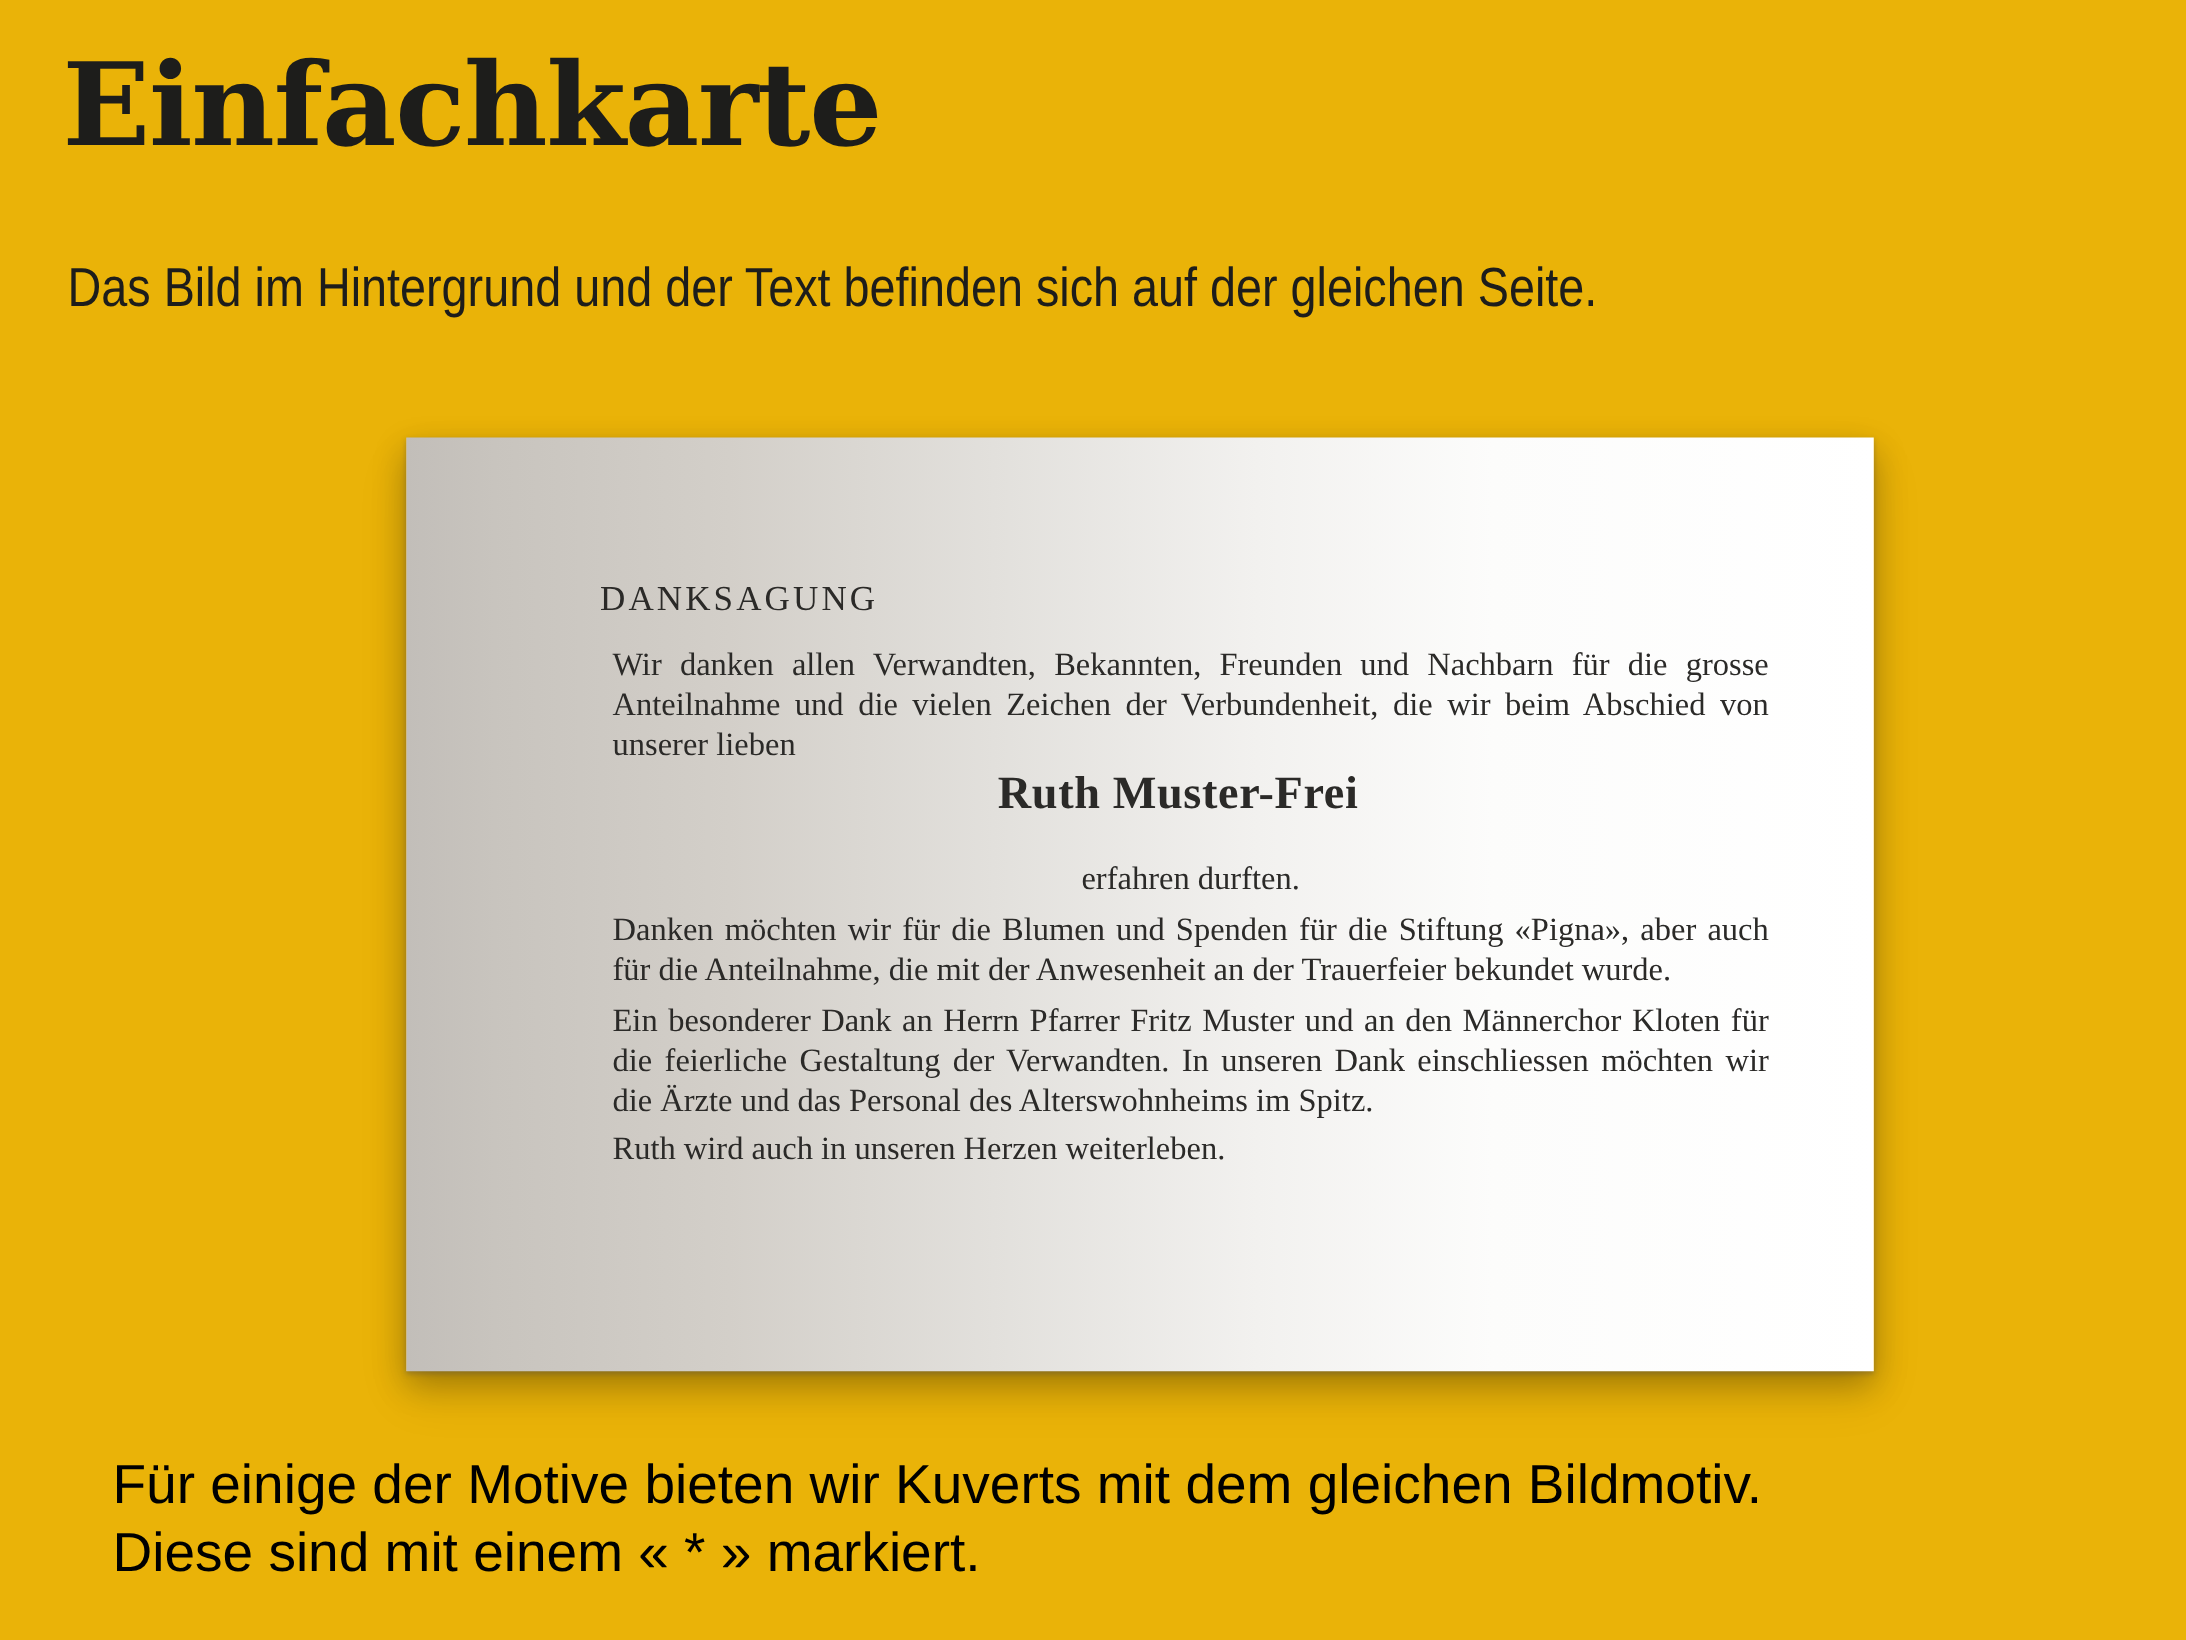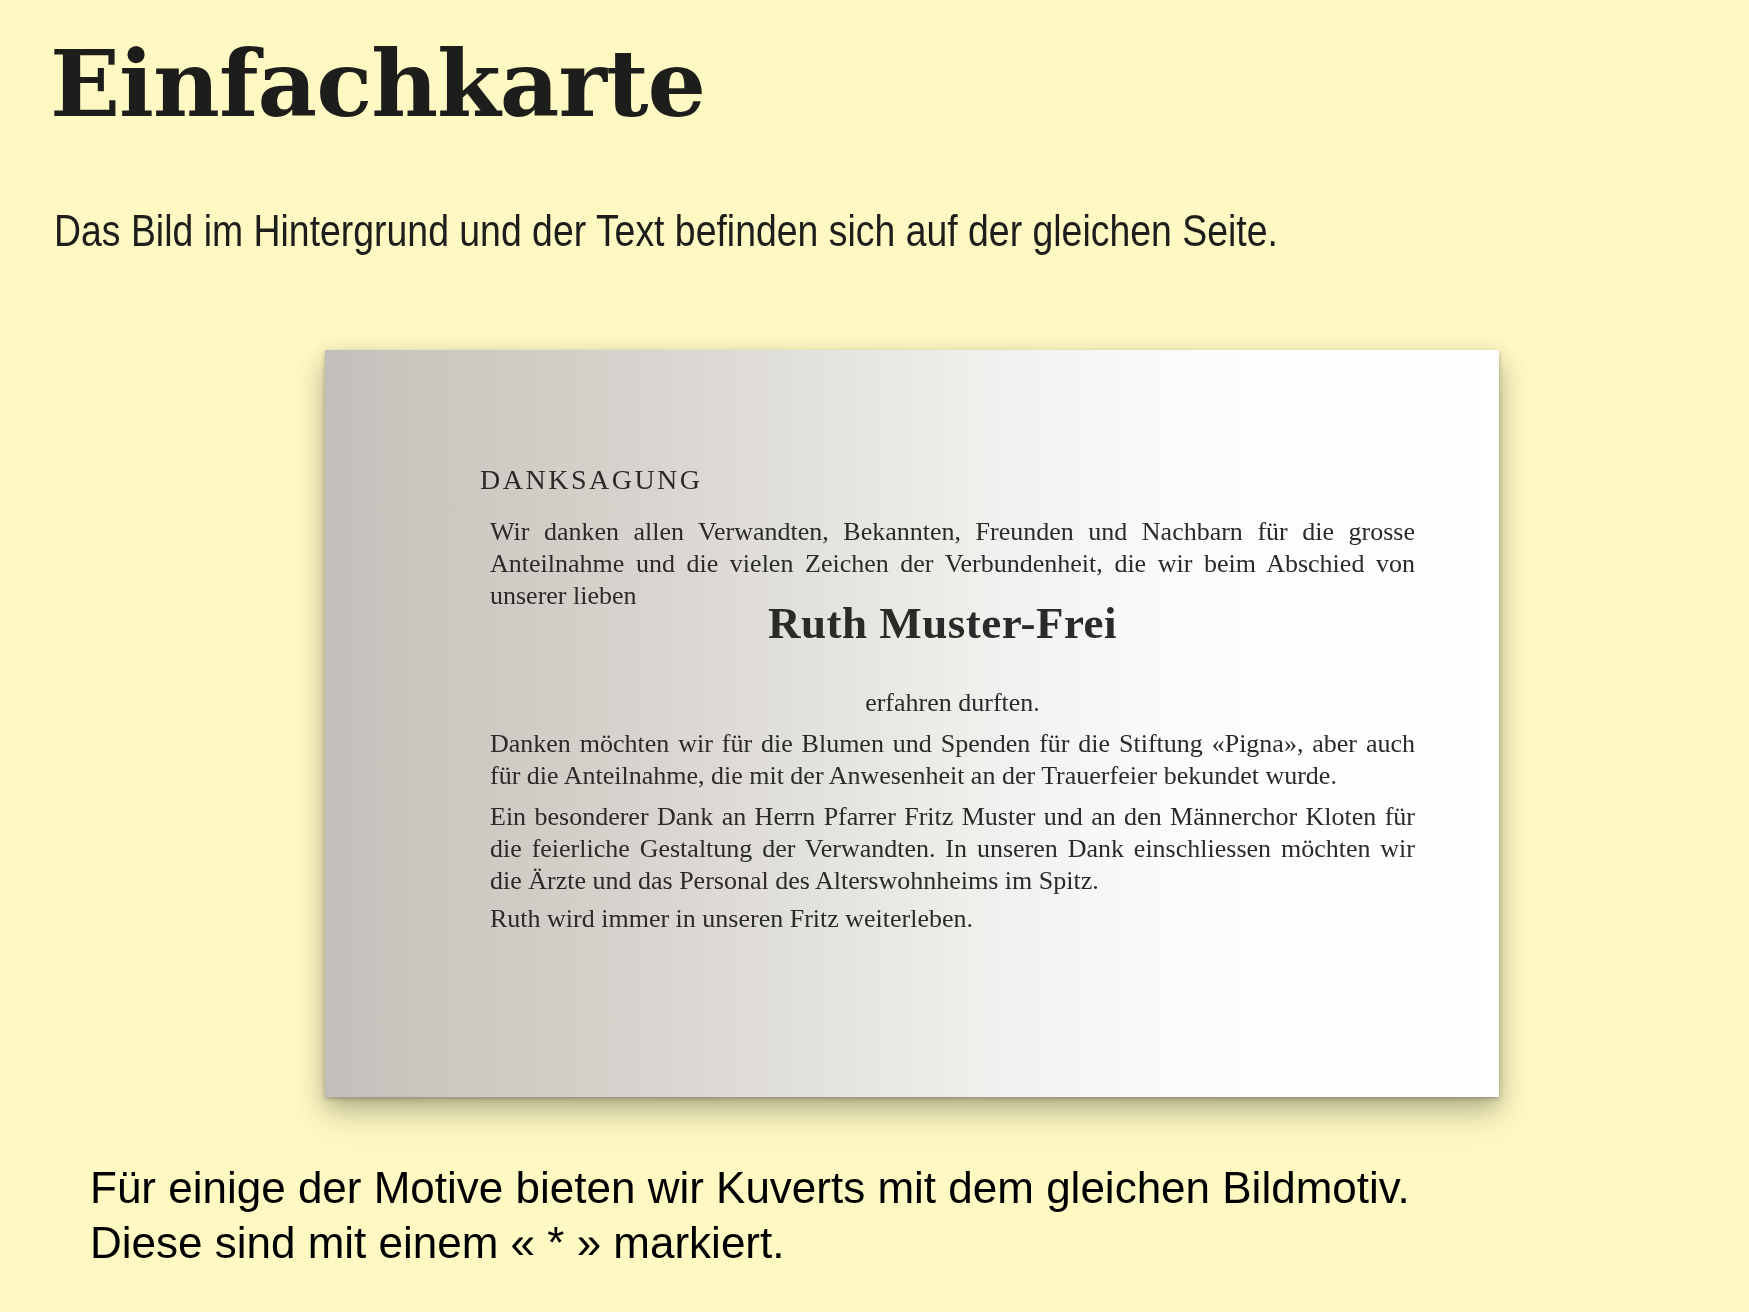--- a/index.html
+++ b/index.html
@@ -11,21 +11,21 @@
     overflow: hidden;
     position: relative;
     font-family: "Liberation Sans", sans-serif;
   }
 
   .page {
     position: absolute;
     inset: 0;
     width: 1749px;
     height: 1312px;
-    background: #fef9c3;
+    background: #eab308;
   }
 
   
   .page-title {
     position: absolute;
     left: 50px;
     top: 34px;
     font-family: "DejaVu Serif", serif;
     font-weight: bold;
     font-size: 92px;
@@ -106,22 +106,22 @@
     text-align: justify;
     hyphens: none;
   }
 
   .par-1 { top: 166px; }
 
   .deceased-name {
     position: absolute;
     left: 155px;
     width: 925px;
-    top: 248px;
-    font-size: 45px;
+    top: 260px;
+    font-size: 37px;
     font-weight: bold;
     line-height: 50px;
     text-align: center;
     letter-spacing: 0.5px;
   }
 
   .par-2 { top: 337px; text-align: center; }
   .par-3 { top: 378px; }
   .par-4 { top: 451px; }
   .par-5 { top: 553px; text-align: left; }
@@ -153,21 +153,21 @@
     <div class="card-par par-1">Wir danken allen Verwandten, Bekannten, Freunden und Nachbarn für die grosse Anteilnahme und die vielen Zeichen der Verbundenheit, die wir beim Abschied von unserer lieben</div>
 
     <div class="deceased-name">Ruth Muster-Frei</div>
 
     <div class="card-par par-2">erfahren durften.</div>
 
     <div class="card-par par-3">Danken möchten wir für die Blumen und Spenden für die Stiftung «Pigna», aber auch für die Anteilnahme, die mit der Anwesenheit an der Trauerfeier bekundet wurde.</div>
 
     <div class="card-par par-4">Ein besonderer Dank an Herrn Pfarrer Fritz Muster und an den Männerchor Kloten für die feierliche Gestaltung der Verwandten. In unseren Dank einschliessen möchten wir die Ärzte und das Personal des Alterswohnheims im Spitz.</div>
 
-    <div class="card-par par-5">Ruth wird immer in unseren Fritz weiterleben.</div>
+    <div class="card-par par-5">Ruth wird auch in unseren Herzen weiterleben.</div>
 
 
   </div>
 
   <div class="footer-note">
     <div>Für einige der Motive bieten wir Kuverts mit dem gleichen Bildmotiv.</div>
     <div>Diese sind mit einem « * » markiert.</div>
   </div>
 
 </div>

